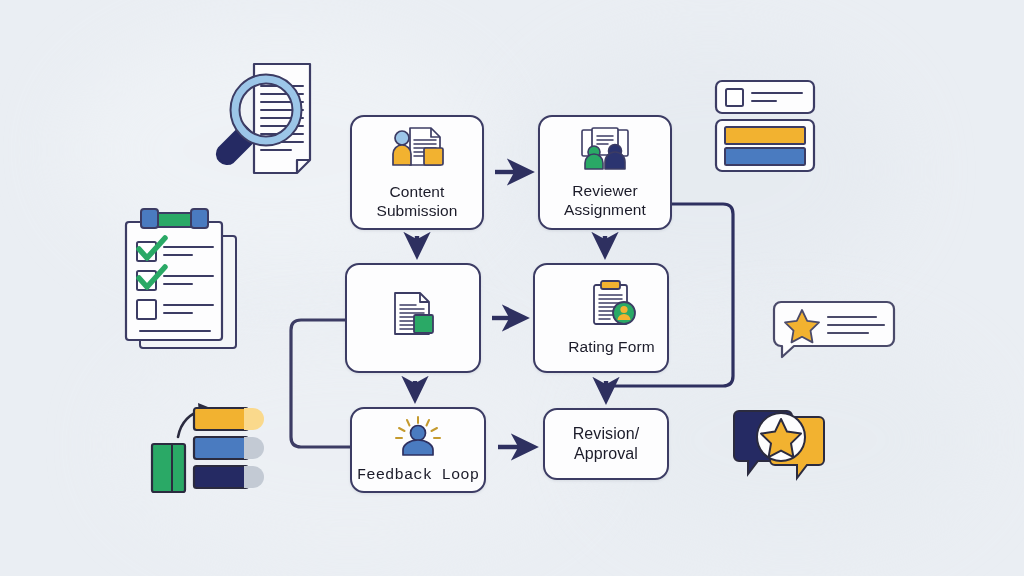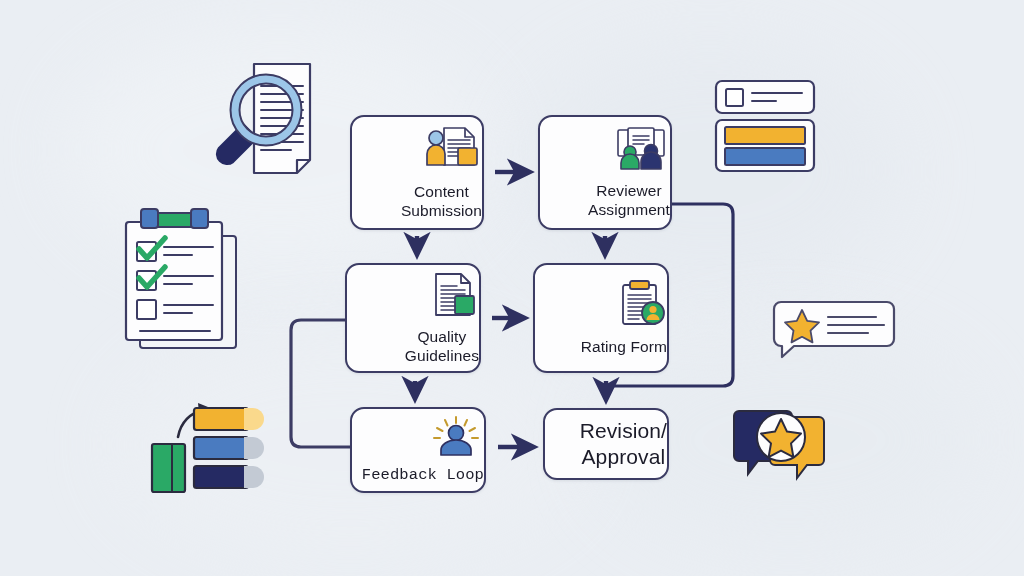--- a/index.html
+++ b/index.html
@@ -19,31 +19,31 @@
   svg.layer{position:absolute;left:0;top:0;width:1024px;height:576px;}
 
   
   .node{
     position:absolute;
     background:#fdfdfe;
     border:2px solid #3c3c64;
     border-radius:14px;
     box-sizing:border-box;
     display:flex;flex-direction:column;
-    align-items:flex-end;justify-content:center;
+    align-items:center;justify-content:center;
     color:#1b1b29;
     text-align:center;
     box-shadow:0 1px 3px rgba(40,50,80,.10);
   }
   .node .nlabel{
     font-size:15.5px;line-height:1.22;letter-spacing:.1px;
     white-space:pre-line;font-weight:400;
   }
   .node .nicon{display:block;margin-bottom:5px;}
-  .node.noicon .nlabel{font-size:21px;}
+  .node.noicon .nlabel{font-size:16px;}
 
   #n-content   {left:350px;top:115px;width:134px;height:115px;}
   #n-reviewer  {left:538px;top:115px;width:134px;height:115px;}
   #n-quality   {left:345px;top:263px;width:136px;height:110px;}
   #n-rating    {left:533px;top:263px;width:136px;height:110px;padding-left:21px;}
   #n-feedback  {left:350px;top:407px;width:136px;height:86px;font-family:Liberation Mono, monospace;}
   #n-revision  {left:543px;top:408px;width:126px;height:72px;}
 
   
   .deco{position:absolute;}
@@ -160,22 +160,20 @@
           <line x1="12" y1="19" x2="36" y2="19"></line>
           <line x1="12" y1="23" x2="36" y2="23"></line>
           <line x1="12" y1="27" x2="36" y2="27"></line>
           <line x1="12" y1="31" x2="26" y2="31"></line>
           <line x1="12" y1="35" x2="26" y2="35"></line>
           <line x1="12" y1="39" x2="26" y2="39"></line>
         </g>
         <rect x="26" y="25" width="19" height="18" rx="1.5" fill="#2aa966" stroke="#3c3c64" stroke-width="1.8"></rect>
       </svg>
     </span>
-    <span class="nlabel">Quality
-Guidelines</span>
   </div>
 
   <div class="node" id="n-rating">
     <span class="nicon">
       <svg width="52" height="50" viewBox="0 0 52 50">
         <rect x="8" y="6" width="33" height="39" rx="2" fill="#fff" stroke="#3c3c64" stroke-width="1.8"></rect>
         <rect x="15" y="2" width="19" height="8" rx="2" fill="#f2b230" stroke="#3c3c64" stroke-width="1.8"></rect>
         <g stroke="#3c3c64" stroke-width="1.5" stroke-linecap="round">
           <line x1="13" y1="16" x2="36" y2="16"></line>
           <line x1="13" y1="20" x2="36" y2="20"></line>

